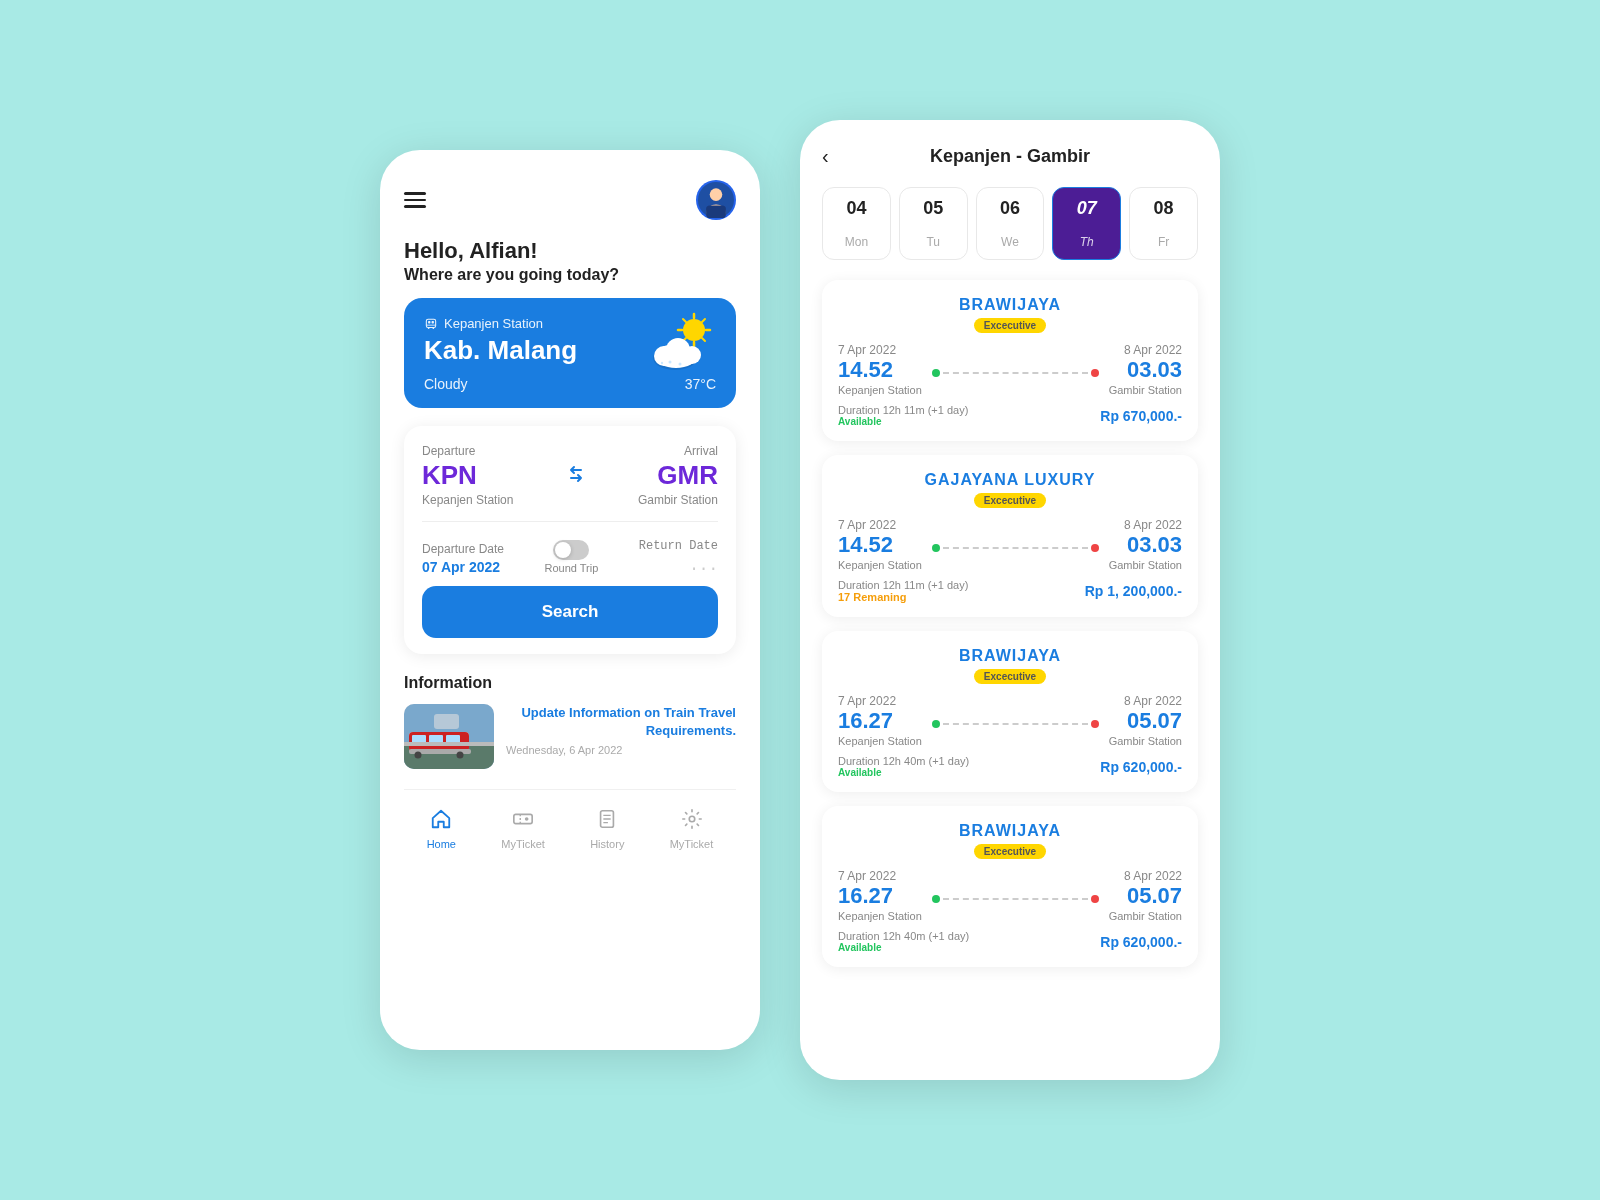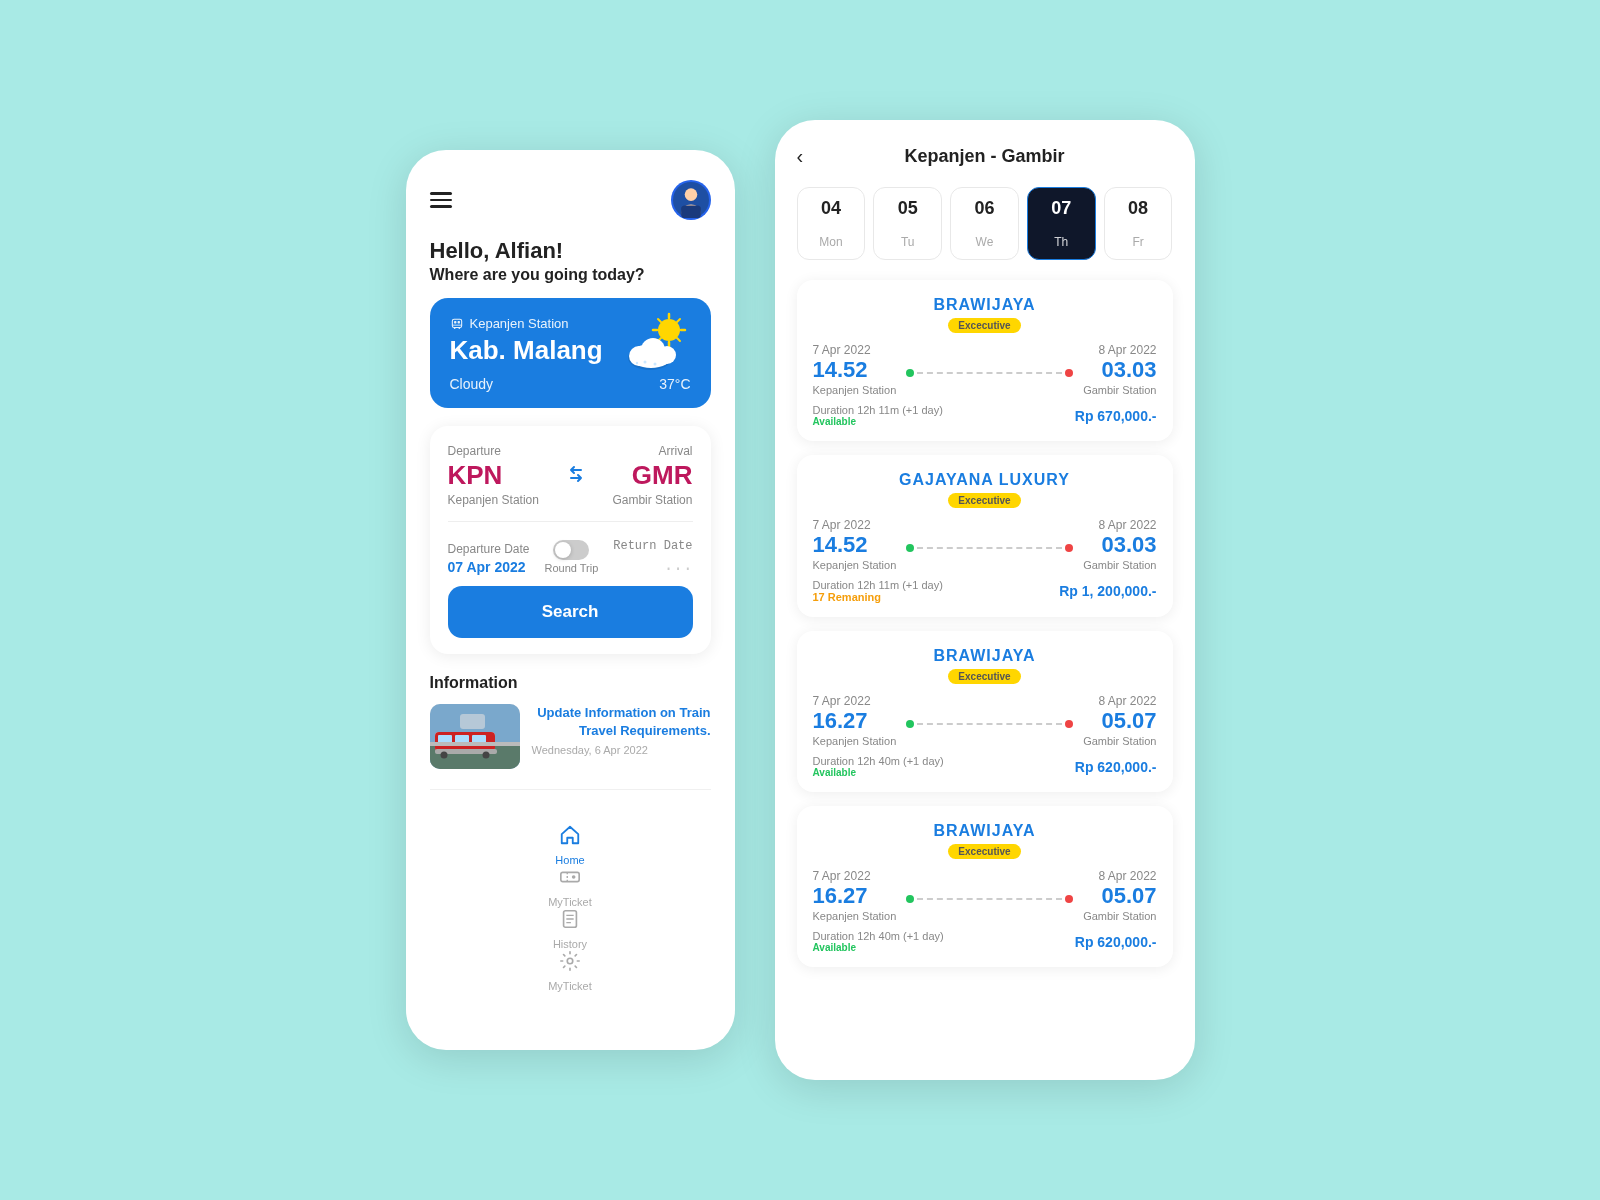--- a/index.html
+++ b/index.html
@@ -15,21 +15,21 @@
     }
     .phone {
       background: #fff;
       border-radius: 40px;
       box-shadow: 0 8px 40px rgba(0,0,0,0.13);
       overflow: hidden;
       padding: 30px 24px 20px;
     }
     
     .phone-left {
-      width: 329px;
+      width: 380px;
       min-height: 900px;
     }
     .top-bar {
       display: flex;
       justify-content: space-between;
       align-items: center;
       margin-bottom: 18px;
     }
     .hamburger { display: flex; flex-direction: column; gap: 4px; cursor: pointer; }
     .hamburger span { display: block; width: 22px; height: 2.5px; background: #222; border-radius: 2px; }
@@ -74,21 +74,21 @@
     }
     .trip-row {
       display: flex;
       justify-content: space-between;
       align-items: flex-start;
       border-bottom: 1px solid #eee;
       padding-bottom: 14px;
       margin-bottom: 14px;
     }
     .trip-col label { font-size: 12px; color: #888; display: block; margin-bottom: 2px; }
-    .trip-col .code { font-size: 26px; font-weight: 800; color: #be185d; }
+    .trip-col .code { font-size: 26px; font-weight: 800; color: #6d28d9; }
     .trip-col .station { font-size: 12px; color: #888; margin-top: 2px; }
     .trip-col.right { text-align: right; }
     .swap-icon {
       display: flex; align-items: center; justify-content: center;
       color: #1a7de0; font-size: 18px; padding-top: 18px;
     }
     .date-row {
       display: flex; align-items: center; justify-content: space-between;
     }
     .date-col label { font-size: 12px; color: #888; }
@@ -119,21 +119,21 @@
     .info-img {
       width: 90px; height: 65px; border-radius: 10px; overflow: hidden; flex-shrink: 0;
       background: #e0e0e0;
     }
     .info-img svg { width: 100%; height: 100%; }
     .info-text .info-link { font-size: 13px; font-weight: 600; color: #1a7de0; line-height: 1.4; text-align: right; }
     .info-text .info-date { font-size: 11px; color: #aaa; margin-top: 4px; }
     
     .bottom-nav {
       display: flex; justify-content: space-around; align-items: center;
-      padding-top: 34px; border-top: 1px solid #f0f0f0; margin-top: 20px; flex-direction: column;
+      padding-top: 18px; border-top: 1px solid #f0f0f0; margin-top: 20px;
     }
     .nav-item {
       display: flex; flex-direction: column; align-items: center; gap: 3px;
       cursor: pointer; font-size: 11px; color: #aaa;
     }
     .nav-item.active { color: #1a7de0; }
     .nav-icon { font-size: 20px; }
 
     
     .phone-right {
@@ -153,21 +153,21 @@
     
     .date-picker {
       display: flex; gap: 8px; margin-bottom: 20px; justify-content: space-between;
     }
     .date-item {
       flex: 1; border: 1.5px solid #e8e8e8; border-radius: 12px;
       padding: 10px 6px; text-align: center; cursor: pointer;
       background: #fff;
     }
     .date-item.active {
-      background: #0f172a; border-color: #1a7de0;
+      background: #4c1d95; border-color: #1a7de0; font-style: italic;
     }
     .date-item .d-num { font-size: 18px; font-weight: 700; color: #222; }
     .date-item.active .d-num { color: #fff; }
     .date-item .d-day { font-size: 12px; color: #aaa; margin-top: 16px; }
     .date-item.active .d-day { color: rgba(255,255,255,0.8); }
     
     .train-card {
       background: #fff; border-radius: 16px;
       box-shadow: 0 2px 14px rgba(0,0,0,0.07);
       padding: 16px 16px 14px; margin-bottom: 14px;

